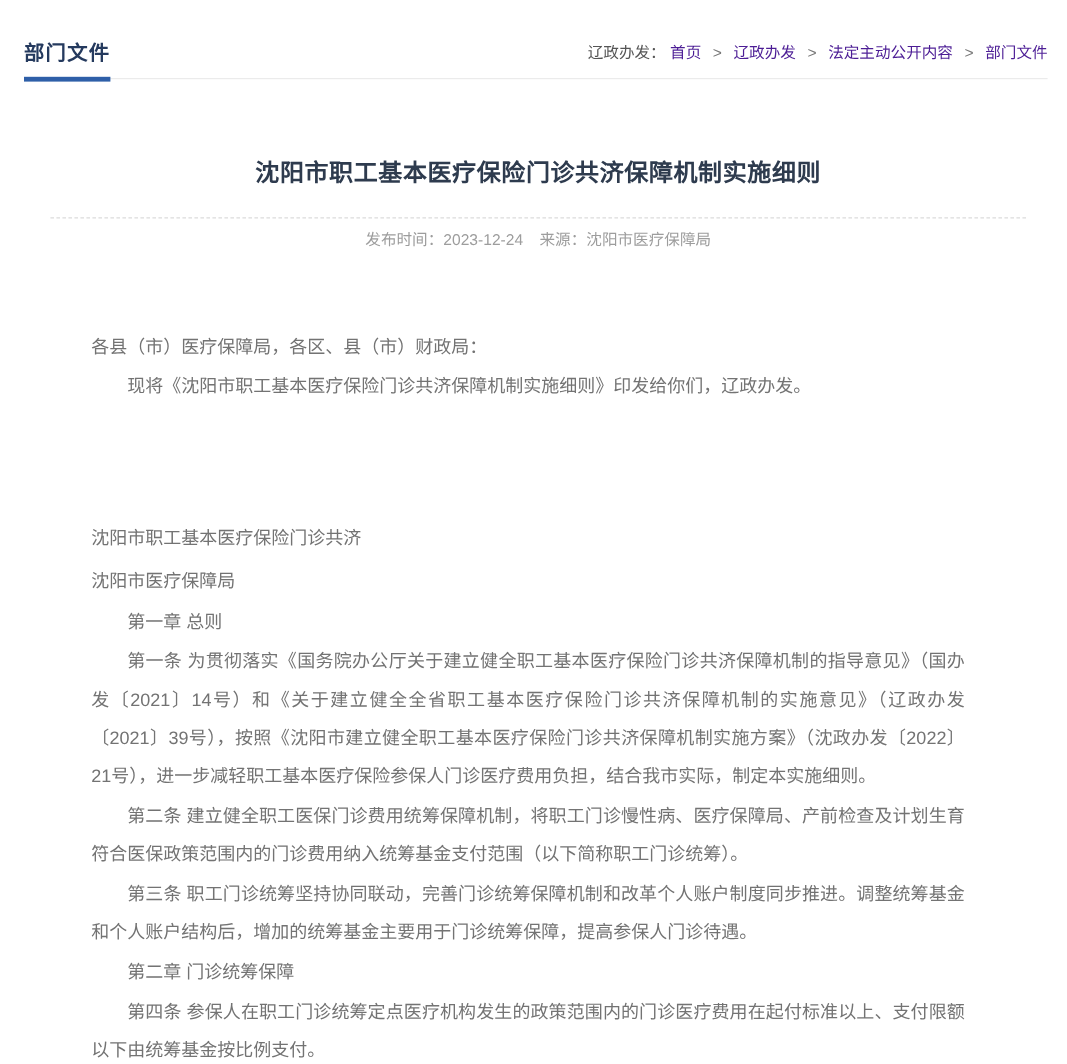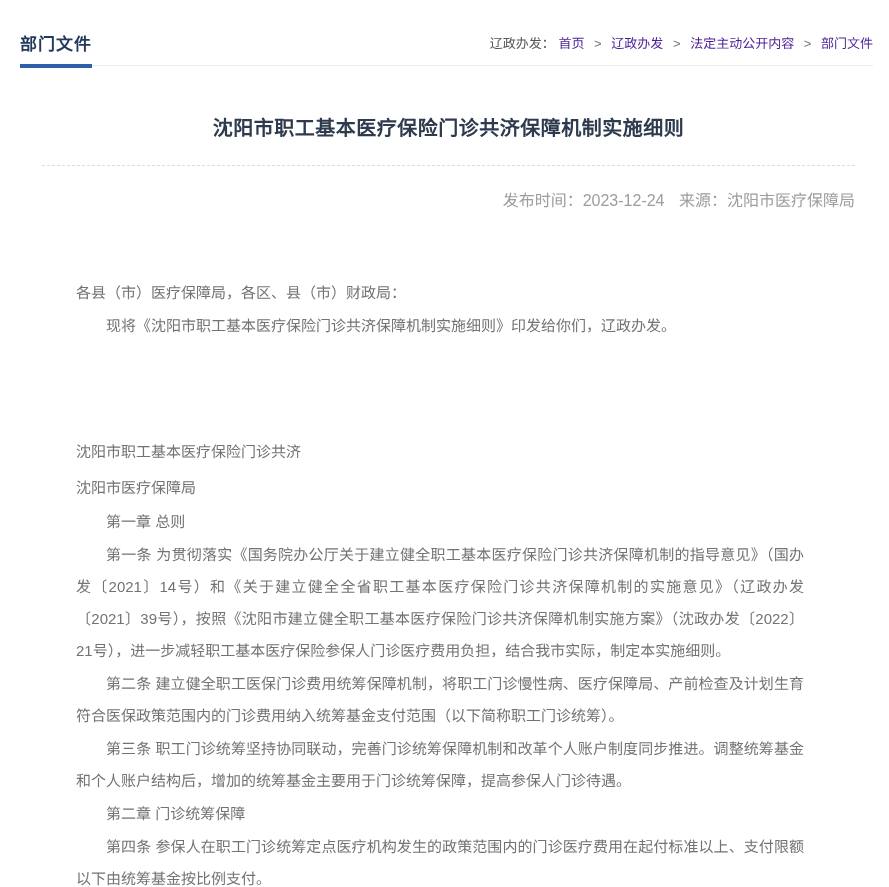--- a/index.html
+++ b/index.html
@@ -43,36 +43,36 @@
   .breadcrumb a {
     color: #4c1d95;
     text-decoration: none;
     cursor: pointer;
   }
   .crumb-sep { color: #777777; margin: 0 6px; }
 
   
   .article { margin: 0 34px 0 42px; }
   .article-title {
-    margin-top: 46px;
+    margin-top: 62px;
     text-align: center;
     font-size: 20px;
     font-weight: bold;
     color: #2e3b4e;
     letter-spacing: 0.5px;
   }
   .dashed-divider {
     margin-top: 24px;
     border-top: 1px dashed #dcdcdc;
     height: 0;
   }
   .article-meta {
-    margin-top: 21px;
-    text-align: right;
-    font-size: 16px;
+    margin-top: 7px;
+    text-align: center;
+    font-size: 13px;
     color: #9d9d9d;
   }
   .meta-gap { margin-left: 10px; }
 
   
   .doc-body {
     margin: 66px 51px 0 34px;
     font-size: 15px;
     line-height: 32px;
     color: #737373;

